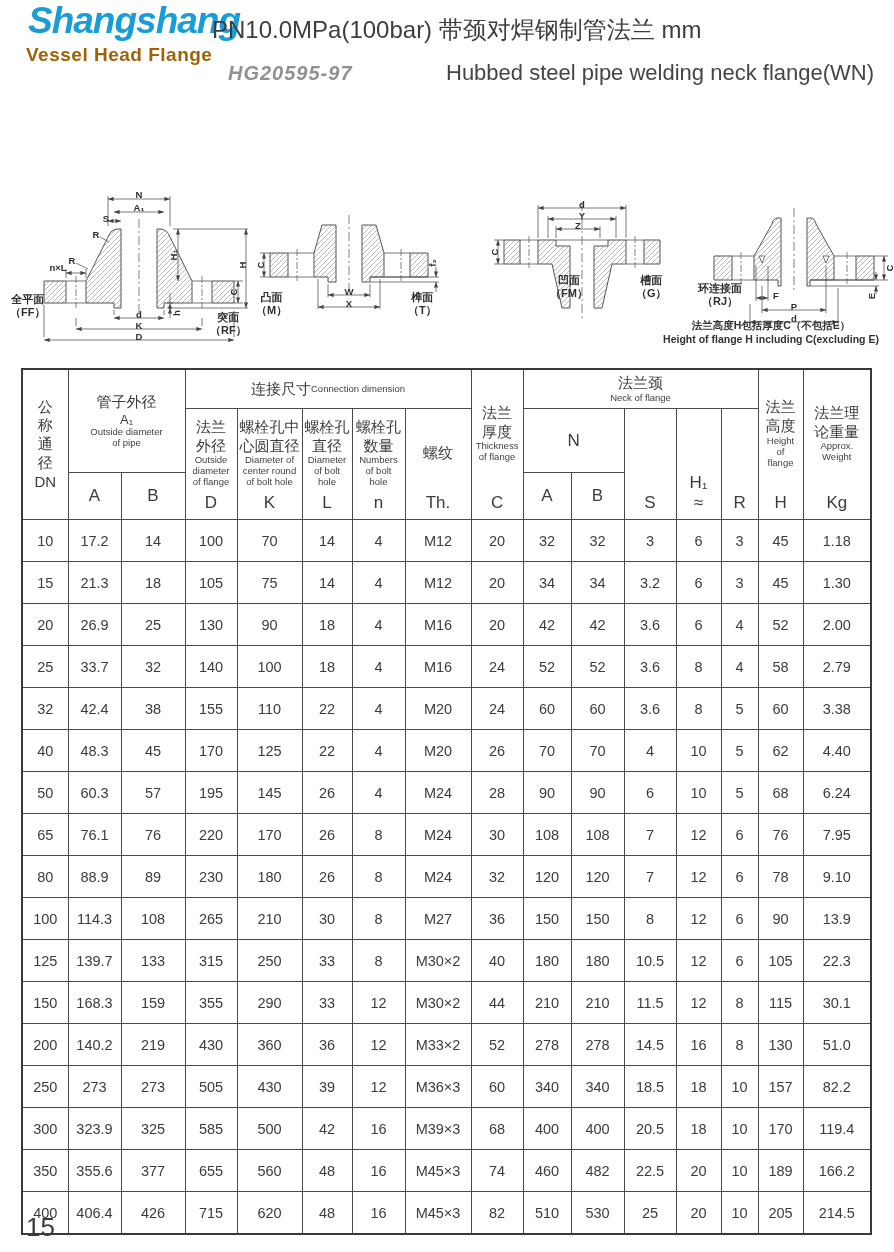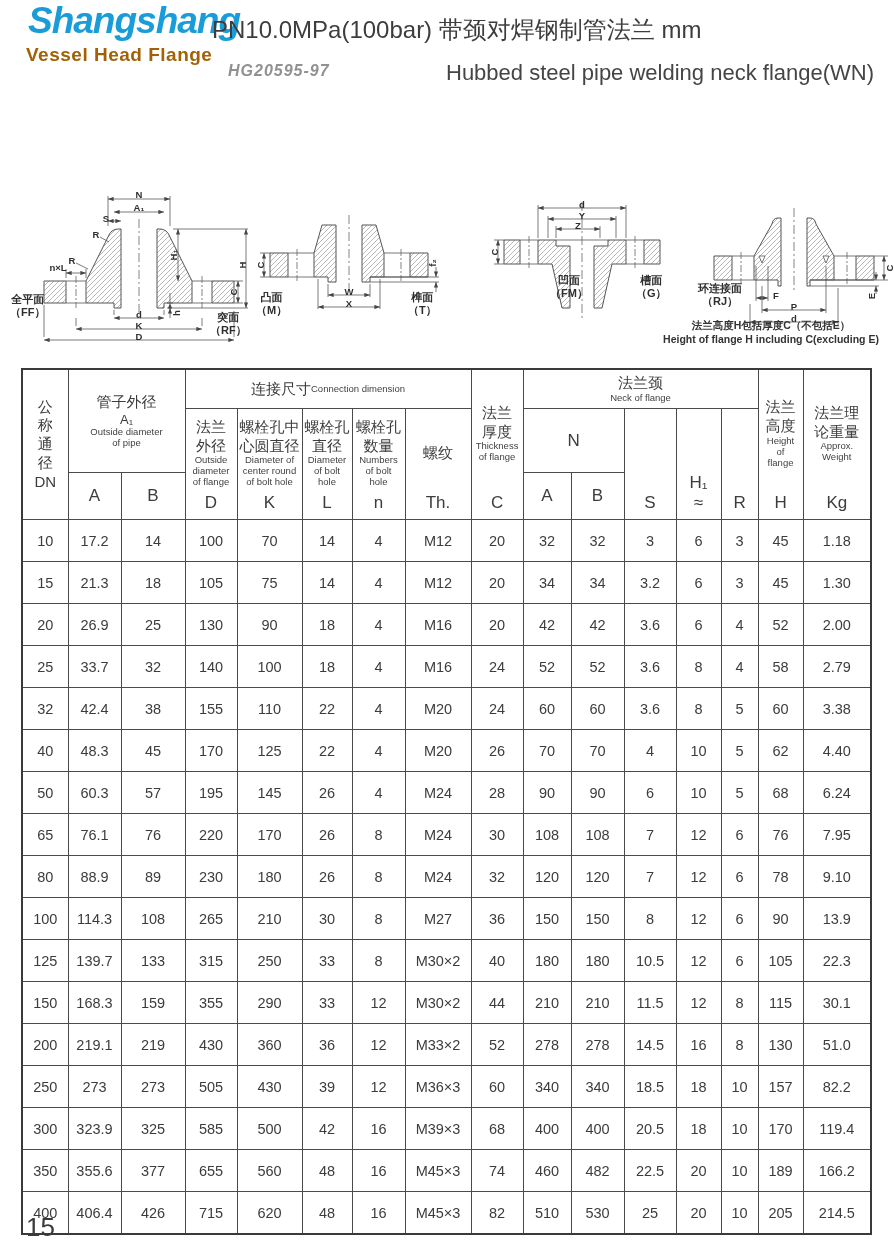--- a/index.html
+++ b/index.html
@@ -2,21 +2,21 @@
 <html><head>
 <meta charset="utf-8">
 <style>
   html,body{margin:0;padding:0;}
   body{width:894px;height:1252px;background:#fff;font-family:"Liberation Sans",sans-serif;color:#3c3c3c;position:relative;overflow:hidden;}
   .abs{position:absolute;}
   
   .logo1{left:28px;top:0px;font-size:37px;font-weight:bold;font-style:italic;color:#199cd8;letter-spacing:-1px;}
   .logo2{left:26px;top:44px;font-size:19px;font-weight:bold;color:#a16207;letter-spacing:0.5px;}
   .title{left:212px;top:14px;font-size:24px;color:#3d3d3d;white-space:nowrap;}
-  .std{left:228px;top:62px;font-size:16px;font-weight:bold;font-style:italic;color:#919191;letter-spacing:1px;}
+  .std{left:228px;top:62px;font-size:20px;font-weight:bold;font-style:italic;color:#919191;letter-spacing:1px;}
   .subtitle{left:446px;top:60px;font-size:22px;color:#454545;white-space:nowrap;}
   
   .drawing{position:absolute;}
   .dim{position:absolute;font-size:9.5px;color:#2f2f2f;white-space:nowrap;transform:translate(-50%,-50%);font-weight:bold;}
   .dim.rot{transform:translate(-50%,-50%) rotate(-90deg);}
   .face{position:absolute;font-size:11px;font-weight:bold;color:#2f2f2f;text-align:center;line-height:1.2;white-space:pre-line;}
   .note{left:648px;top:318px;width:246px;text-align:center;font-size:10.5px;font-weight:bold;color:#333;line-height:1.35;}
   svg{display:block;}
   
   table.main{position:absolute;left:21px;top:368px;width:849px;border-collapse:collapse;table-layout:fixed;border:2px solid #3a3a3a;}
@@ -658,21 +658,21 @@
         <td>210</td>
         <td>210</td>
         <td>11.5</td>
         <td>12</td>
         <td>8</td>
         <td>115</td>
         <td>30.1</td>
       </tr>
       <tr>
         <td>200</td>
-        <td>219.1</td>
+        <td>140.2</td>
         <td>219</td>
         <td>430</td>
         <td>360</td>
         <td>36</td>
         <td>12</td>
         <td>M33×2</td>
         <td>52</td>
         <td>278</td>
         <td>278</td>
         <td>14.5</td>

